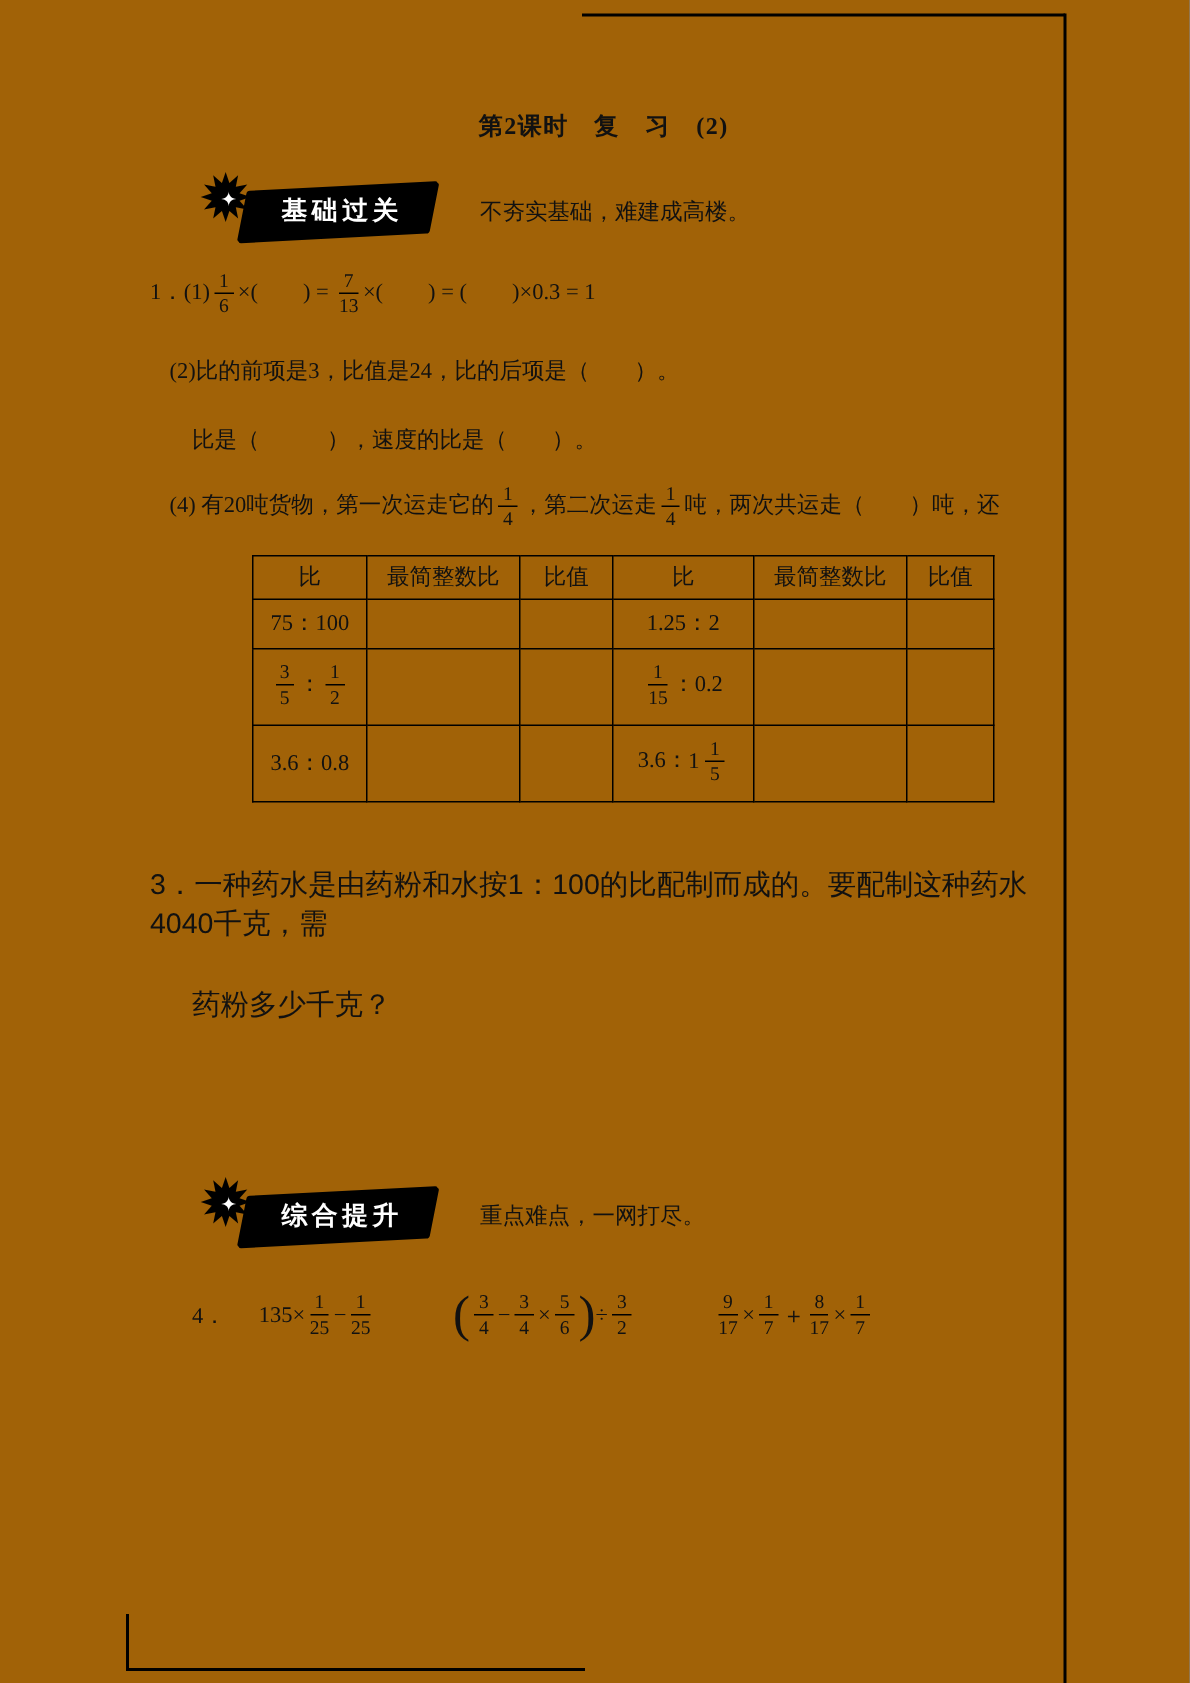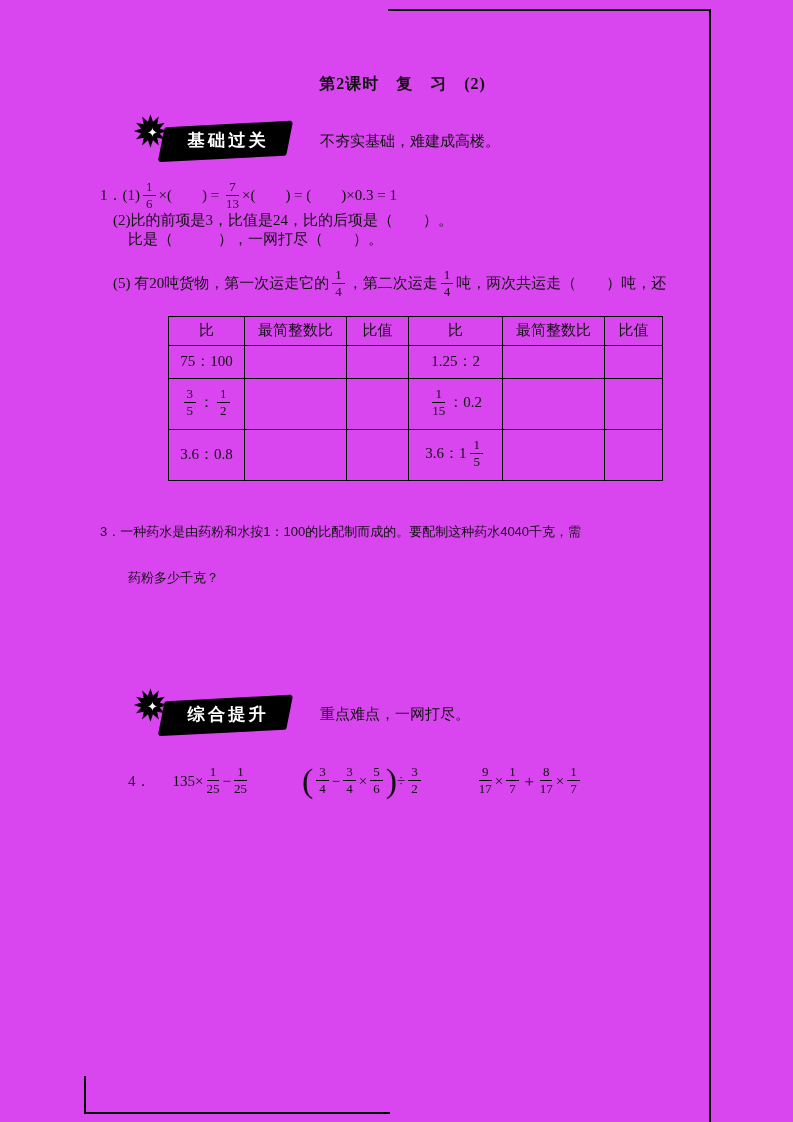--- a/index.html
+++ b/index.html
@@ -1,18 +1,18 @@
 <!DOCTYPE html>
 <html><head>
 <meta charset="utf-8">
 <style>
   html,body { margin:0; padding:0; background:#888; }
   .sheet {
     position:relative; width:793px; height:1122px; margin:0 auto;
-    background:#d946ef; color:#111; overflow:hidden;
+    background:#a16207; color:#111; overflow:hidden;
     font-family:"Liberation Serif","DejaVu Serif",serif;
     font-size:15px;
   }
   
   .bl { position:absolute; background:#000; }
   .bl-top    { left:388px; top:9px;  width:322px; height:2px; }
   .bl-right  { left:709px; top:9px;  width:2px;  height:1113px; }
   .bl-bottom { left:84px;  top:1112px; width:306px; height:2px; }
   .bl-left   { left:84px;  top:1076px; width:2px; height:38px; }
 
@@ -27,38 +27,38 @@
   .burst-inner { position:absolute; left:15px; top:15px; font-size:13px; line-height:1; color:#fff; }
   .badge-shape {
     display:inline-block; background:#000; color:#fff; font-weight:bold; font-size:17px;
     padding:5px 20px 6px 26px; transform:skewX(-14deg) rotate(-3deg); border-radius:2px;
     box-shadow:1px 1px 0 #000;
   }
   .badge-shape > span { display:inline-block; transform:skewX(14deg) rotate(3deg); letter-spacing:3px; }
   .motto { margin-left:32px; font-size:15px; }
 
   p { margin:0; }
-  .line { }
+  .line { margin-top:27px; }
   .fr-line { margin-top:20px; }      
   .sub { margin-left:13px; }
   .cont { margin-left:28px; }        
 
   .frac { display:inline-flex; flex-direction:column; align-items:center; vertical-align:middle;
           line-height:1.05; font-size:13px; margin:0 3px; position:relative; top:-1px; }
   .frac .fn { padding:0 3px 1px 3px; border-bottom:1px solid #000; }
   .frac .fd { padding-top:1px; }
 
   table.ratio { border-collapse:collapse; margin:16px 0 0 68px; }
   table.ratio th, table.ratio td { border:1px solid #000; font-weight:normal; font-size:15px; text-align:center; padding:0; }
   table.ratio th { height:28px; }
   .row-plain td { height:32px; }
   .row-frac td  { height:50px; }
   td.val { text-align:left; padding-left:6px; }
 
-  .q3 { font-family:"Liberation Sans","DejaVu Sans",sans-serif; font-size:13px; }
+  .q3 { font-family:"Liberation Sans","DejaVu Sans",sans-serif; font-size:19px; }
   .q3-first { margin-top:42px; }
   .q3-second { margin-top:28px; }
 
   .badge-row.second { margin-top:108px; }
 
   .q4-row { display:flex; align-items:center; margin:30px 0 0 28px; }
   .q4-lead { margin-right:22px; }
   .expr { display:inline-flex; align-items:center; white-space:nowrap; }
   .expr + .expr { margin-left:52px; }
   .bigp { font-size:34px; font-weight:300; line-height:1; position:relative; top:-1px; }
@@ -95,24 +95,24 @@
           <span class="fn">1</span>
           <span class="fd">6</span>
         </span><span>×(　　) = </span><span class="frac">
           <span class="fn">7</span>
           <span class="fd">13</span>
         </span><span>×(　　) = (　　)×0.3 = 1</span>
     </p>
 
     <p class="line sub">(2)比的前项是3，比值是24，比的后项是（　　）。</p>
 
-    <p class="line cont">比是（　　　），一网打尽（　　）。</p>
+    <p class="line cont">比是（　　　），速度的比是（　　）。</p>
 
     <p class="fr-line sub">
-      <span>(5) 有20吨货物，第一次运走它的</span><span class="frac">
+      <span>(4) 有20吨货物，第一次运走它的</span><span class="frac">
           <span class="fn">1</span>
           <span class="fd">4</span>
         </span><span>，第二次运走</span><span class="frac">
           <span class="fn">1</span>
           <span class="fd">4</span>
         </span><span>吨，两次共运走（　　）吨，还</span>
     </p>
 
 
     <table class="ratio">

